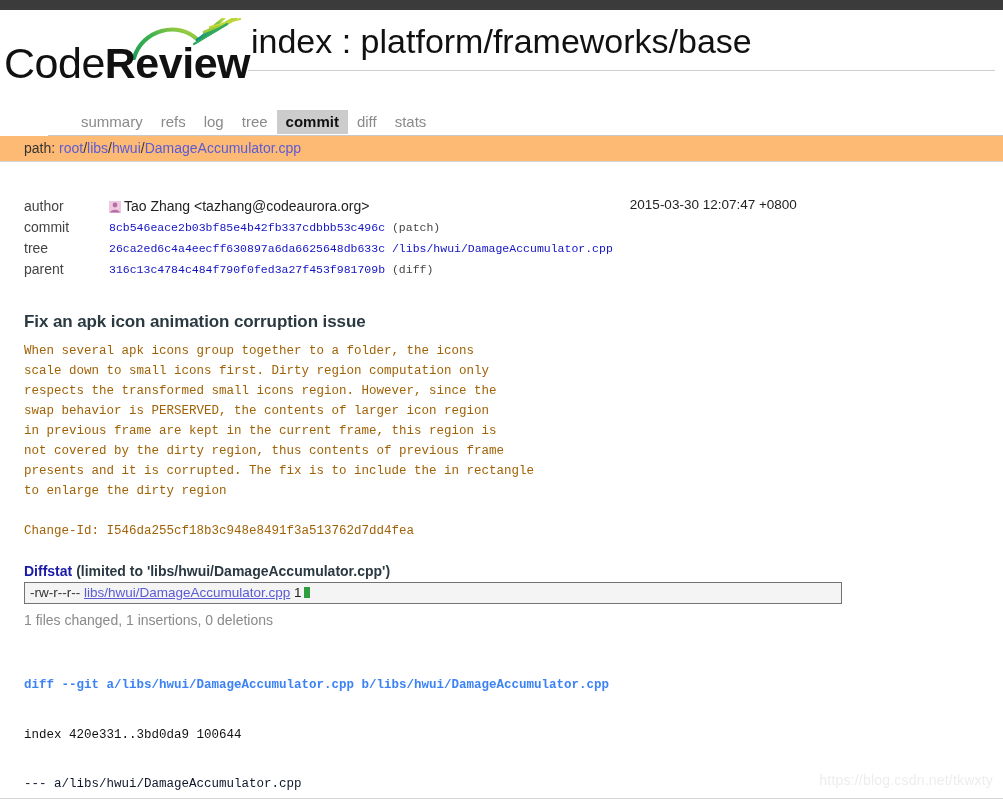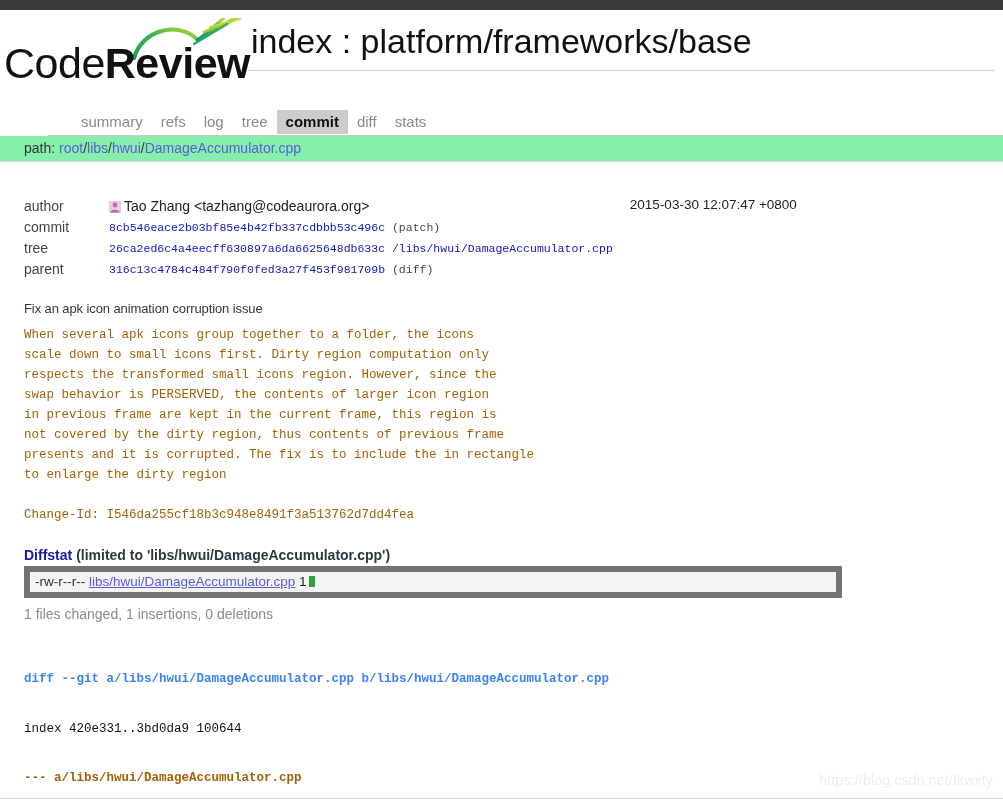--- a/index.html
+++ b/index.html
@@ -93,21 +93,21 @@
     cursor: pointer;
   }
   .tab.active {
     background: #cccccc;
     color: #111111;
     font-weight: 700;
   }
 
   
   .pathbar {
-    background: #86efac;
+    background: #fdba74;
     border-bottom: 1px solid #d4d4d4;
     padding: 4px 0 5px 24px;
     font-size: 14px;
     color: #333;
   }
   .pathbar a, .link {
     color: #5b5bd6;
     text-decoration: none;
   }
   .pathbar .sep { color: #333; }
@@ -158,23 +158,23 @@
   .ident-icon {
     display: inline-block;
     width: 12px;
     height: 12px;
     vertical-align: -2px;
     margin-right: 3px;
   }
 
   
   .commit-subject {
-    margin-top: 21px;
-    font-size: 13px;
-    font-weight: 400;
+    margin-top: 32px;
+    font-size: 17px;
+    font-weight: 700;
     color: #2b3a42;
     letter-spacing: -0.1px;
   }
   .commit-body {
     margin-top: 9px;
     font-family: "Liberation Mono", "DejaVu Sans Mono", monospace;
     font-size: 12.5px;
     line-height: 20px;
     color: #a16207;
     white-space: pre;
@@ -184,21 +184,21 @@
   .diffstat-head {
     margin-top: 22px;
     font-size: 14px;
     font-weight: 700;
     color: #2b3a42;
   }
   .diffstat-head .dtitle { color: #1a1aa8; }
   .diffstat-table {
     margin-top: 3px;
     width: 818px;
-    border: 6px solid #737373;
+    border: 1px solid #737373;
     background: #f4f4f4;
     box-sizing: border-box;
     padding: 2px 5px 3px 5px;
     font-size: 13.5px;
     color: #333;
     white-space: nowrap;
   }
   .diffstat-table .mode { color: #333; }
   .diffstat-table .fname { color: #5b5bd6; }
   .diffstat-table .cnt { color: #222; }
@@ -220,21 +220,21 @@
   .diff {
     margin-top: 16px;
     font-family: "Liberation Mono", "DejaVu Sans Mono", monospace;
     font-size: 12.5px;
     line-height: 16.5px;
     white-space: pre;
     color: #111;
   }
   .diff .head   { font-weight: 700; color: #3b82f6; }
   .diff .idx    { color: #111; }
-  .diff .minus  { font-weight: 700; color: #a16207; }
+  .diff .minus  { font-weight: 400; color: #0f172a; }
 
   
   .watermark {
     position: absolute;
     right: 10px;
     bottom: 18px;
     font-size: 14px;
     color: #ededed;
     letter-spacing: 0.2px;
     white-space: nowrap;

